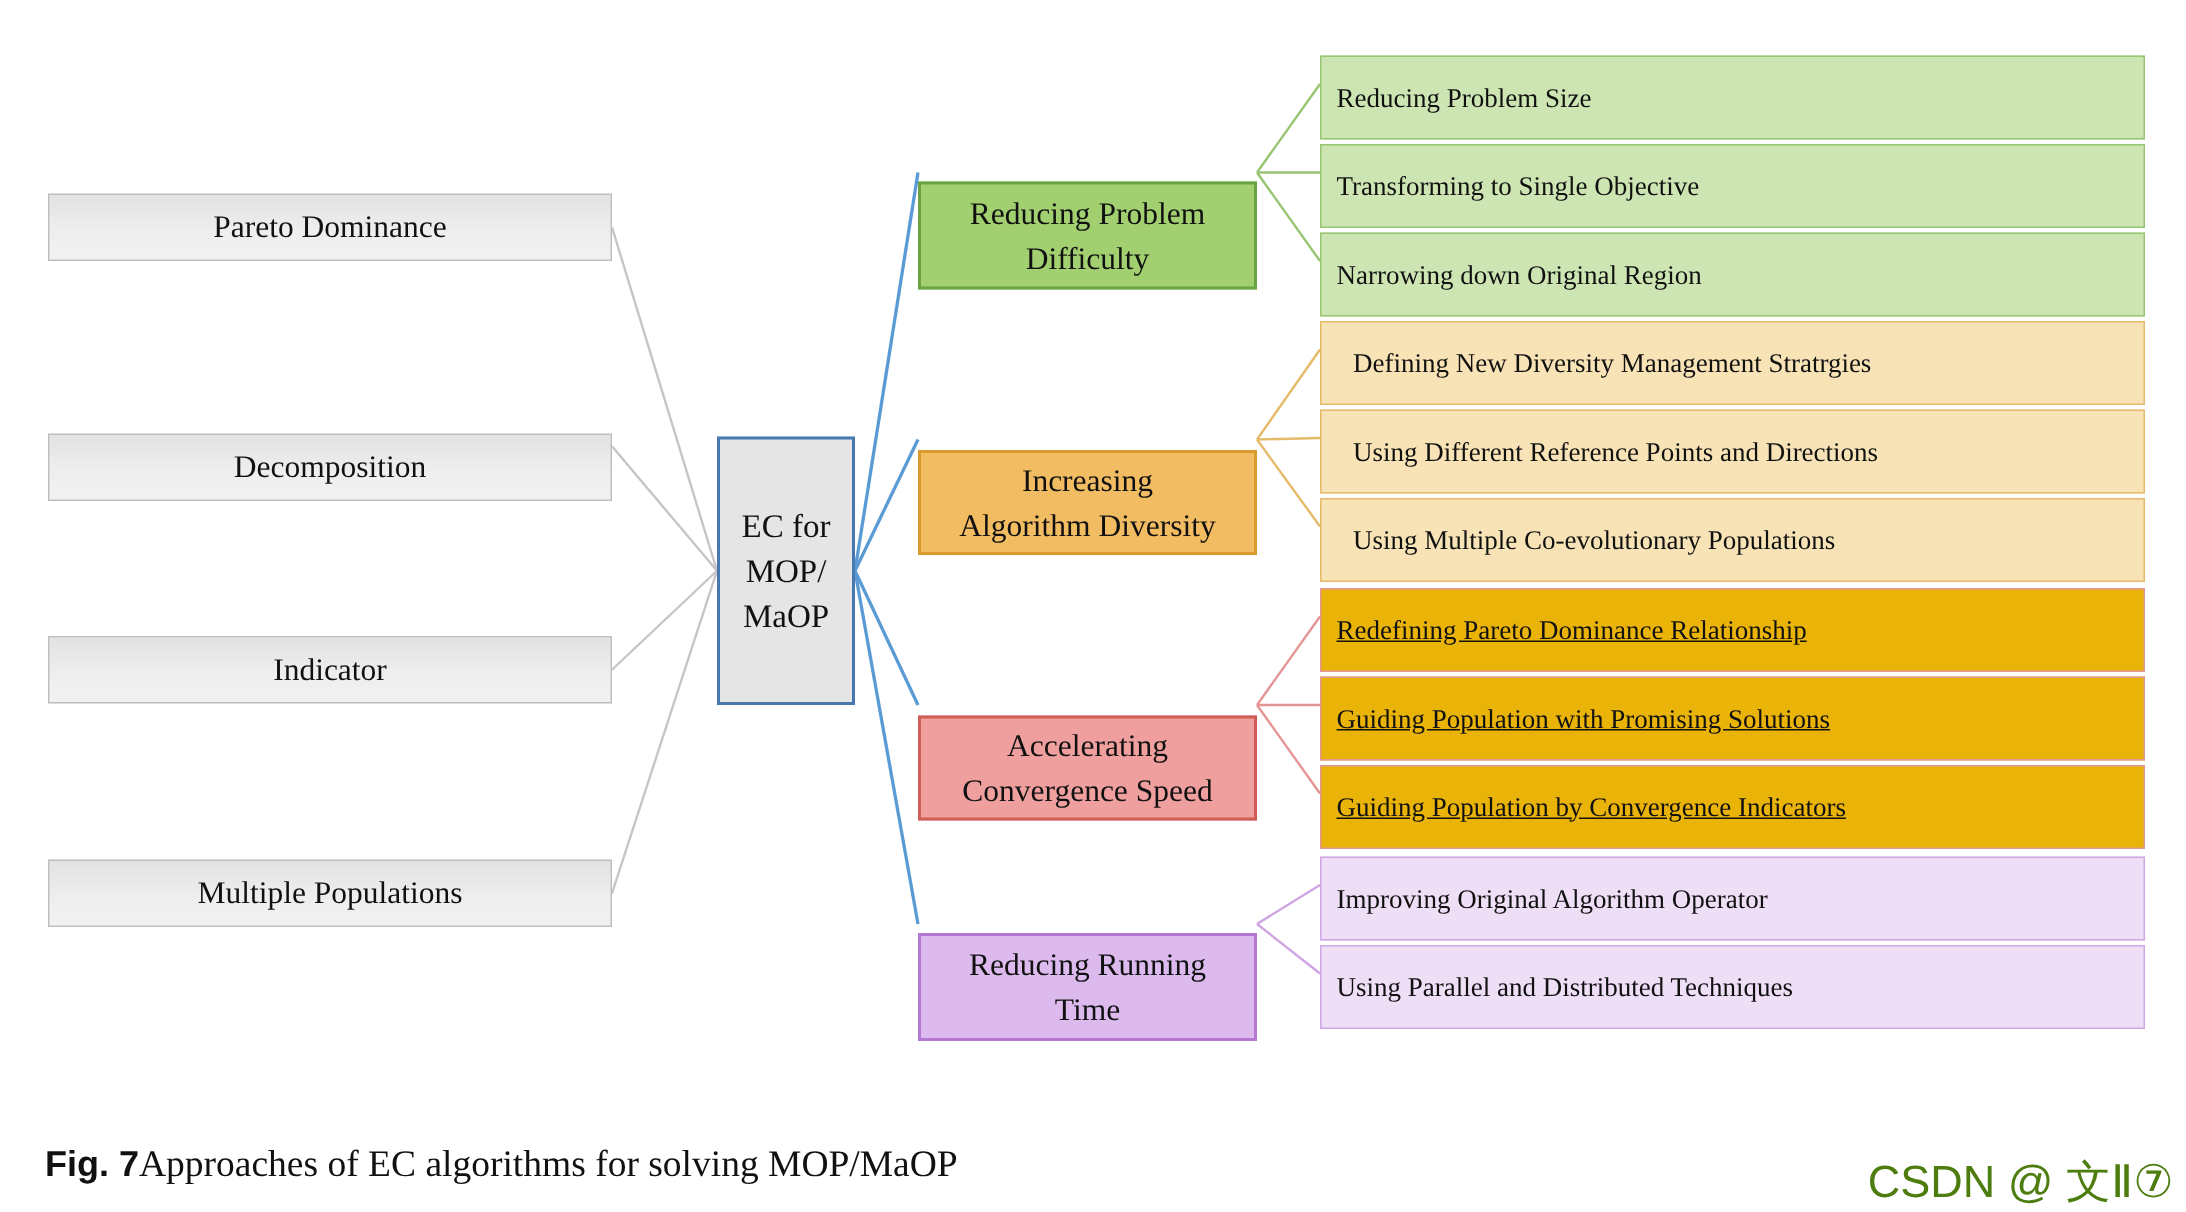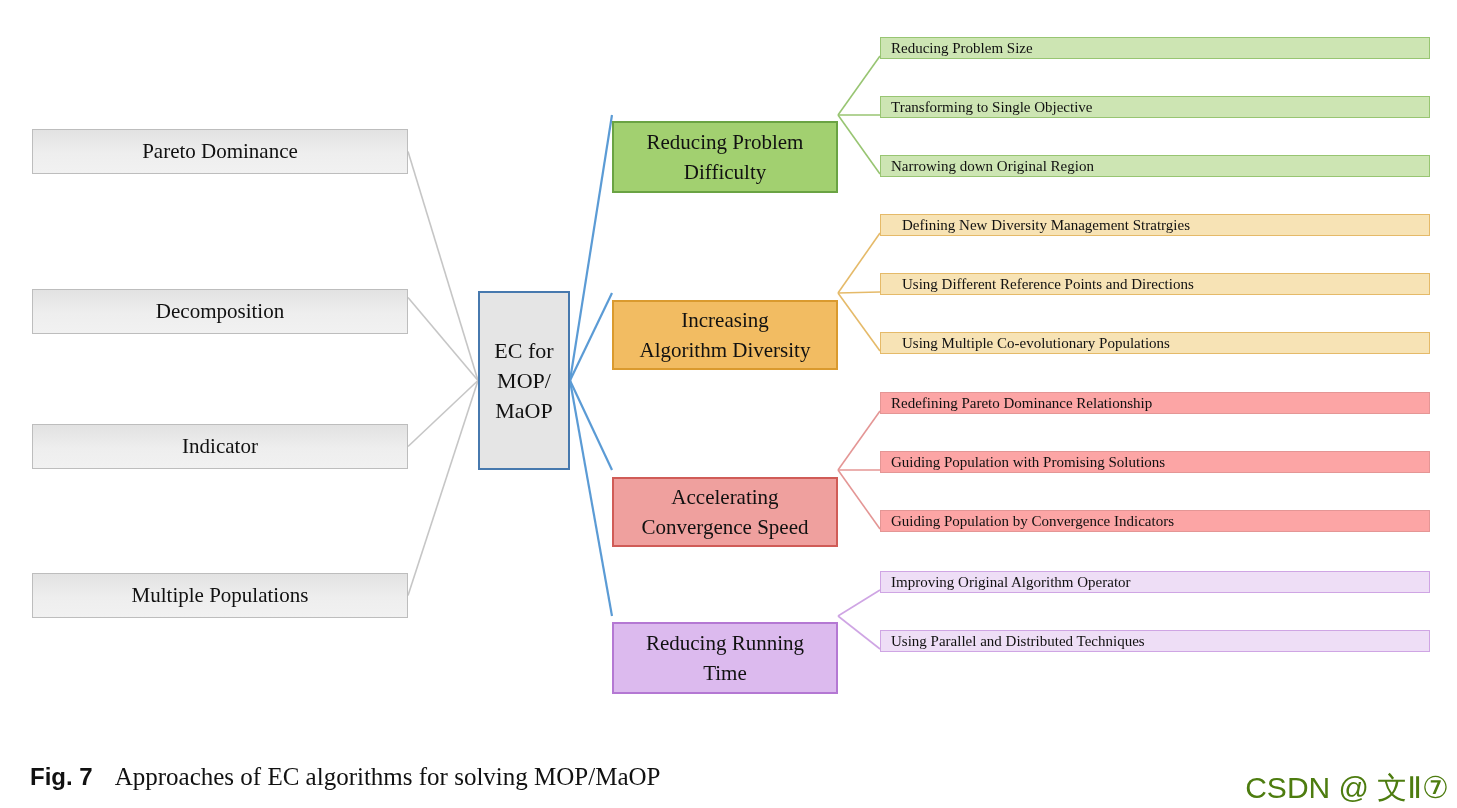--- a/index.html
+++ b/index.html
@@ -40,38 +40,37 @@
     text-align: center;
     font-size: 21px;
     line-height: 30px;
     margin-top: 42px;
   }
   .cat-green  { top: 79px;  height: 72px; background: #a2d070; border: 2px solid #6aa343; }
   .cat-orange { top: 258px; height: 70px; background: #f2bc62; border: 2px solid #da9a2e; }
   .cat-red    { top: 435px; height: 70px; background: #efa09e; border: 2px solid #d05c57; }
   .cat-purple { top: 580px; height: 72px; background: #dcbaee; border: 2px solid #b478d3; }
   .leaf {
-    left: 880px; width: 550px; height: 22px;
+    left: 880px; width: 550px; height: 56px;
     justify-content: flex-start;
     padding-left: 10px;
-    font-size: 15px;
+    font-size: 18px;
   }
   .leaf-green  { background: #cde5b3; border: 1.8px solid #98c572; }
   .leaf-orange { background: #f7e3b5; border: 1.8px solid #e5ba69; padding-left: 21px; }
-  .leaf-red    { background: #fca5a5; border: 1.8px solid #e49695; }
+  .leaf-red    { background: #eab308; border: 1.8px solid #e49695; text-decoration: underline; }
   .leaf-purple { background: #eedef6; border: 1.8px solid #cfa5e4; }
   #caption {
     position: absolute; left: 30px; top: 763px; z-index: 1;
     font-size: 25px; white-space: nowrap;
   }
   #caption .fig-label {
     font-family: "Liberation Sans", sans-serif;
     font-weight: bold;
     font-size: 24px;
-    margin-right: 22px;
   }
   .watermark { position: absolute; white-space: nowrap; pointer-events: none; }
   #watermark-secondary {
     right: 8px; top: 768px; z-index: 2;
     font-family: "Liberation Sans", sans-serif;
     font-size: 30px;
     color: #4d7c0f;
   }
   #watermark-primary {
     right: 22px; top: 758px; z-index: 3;

